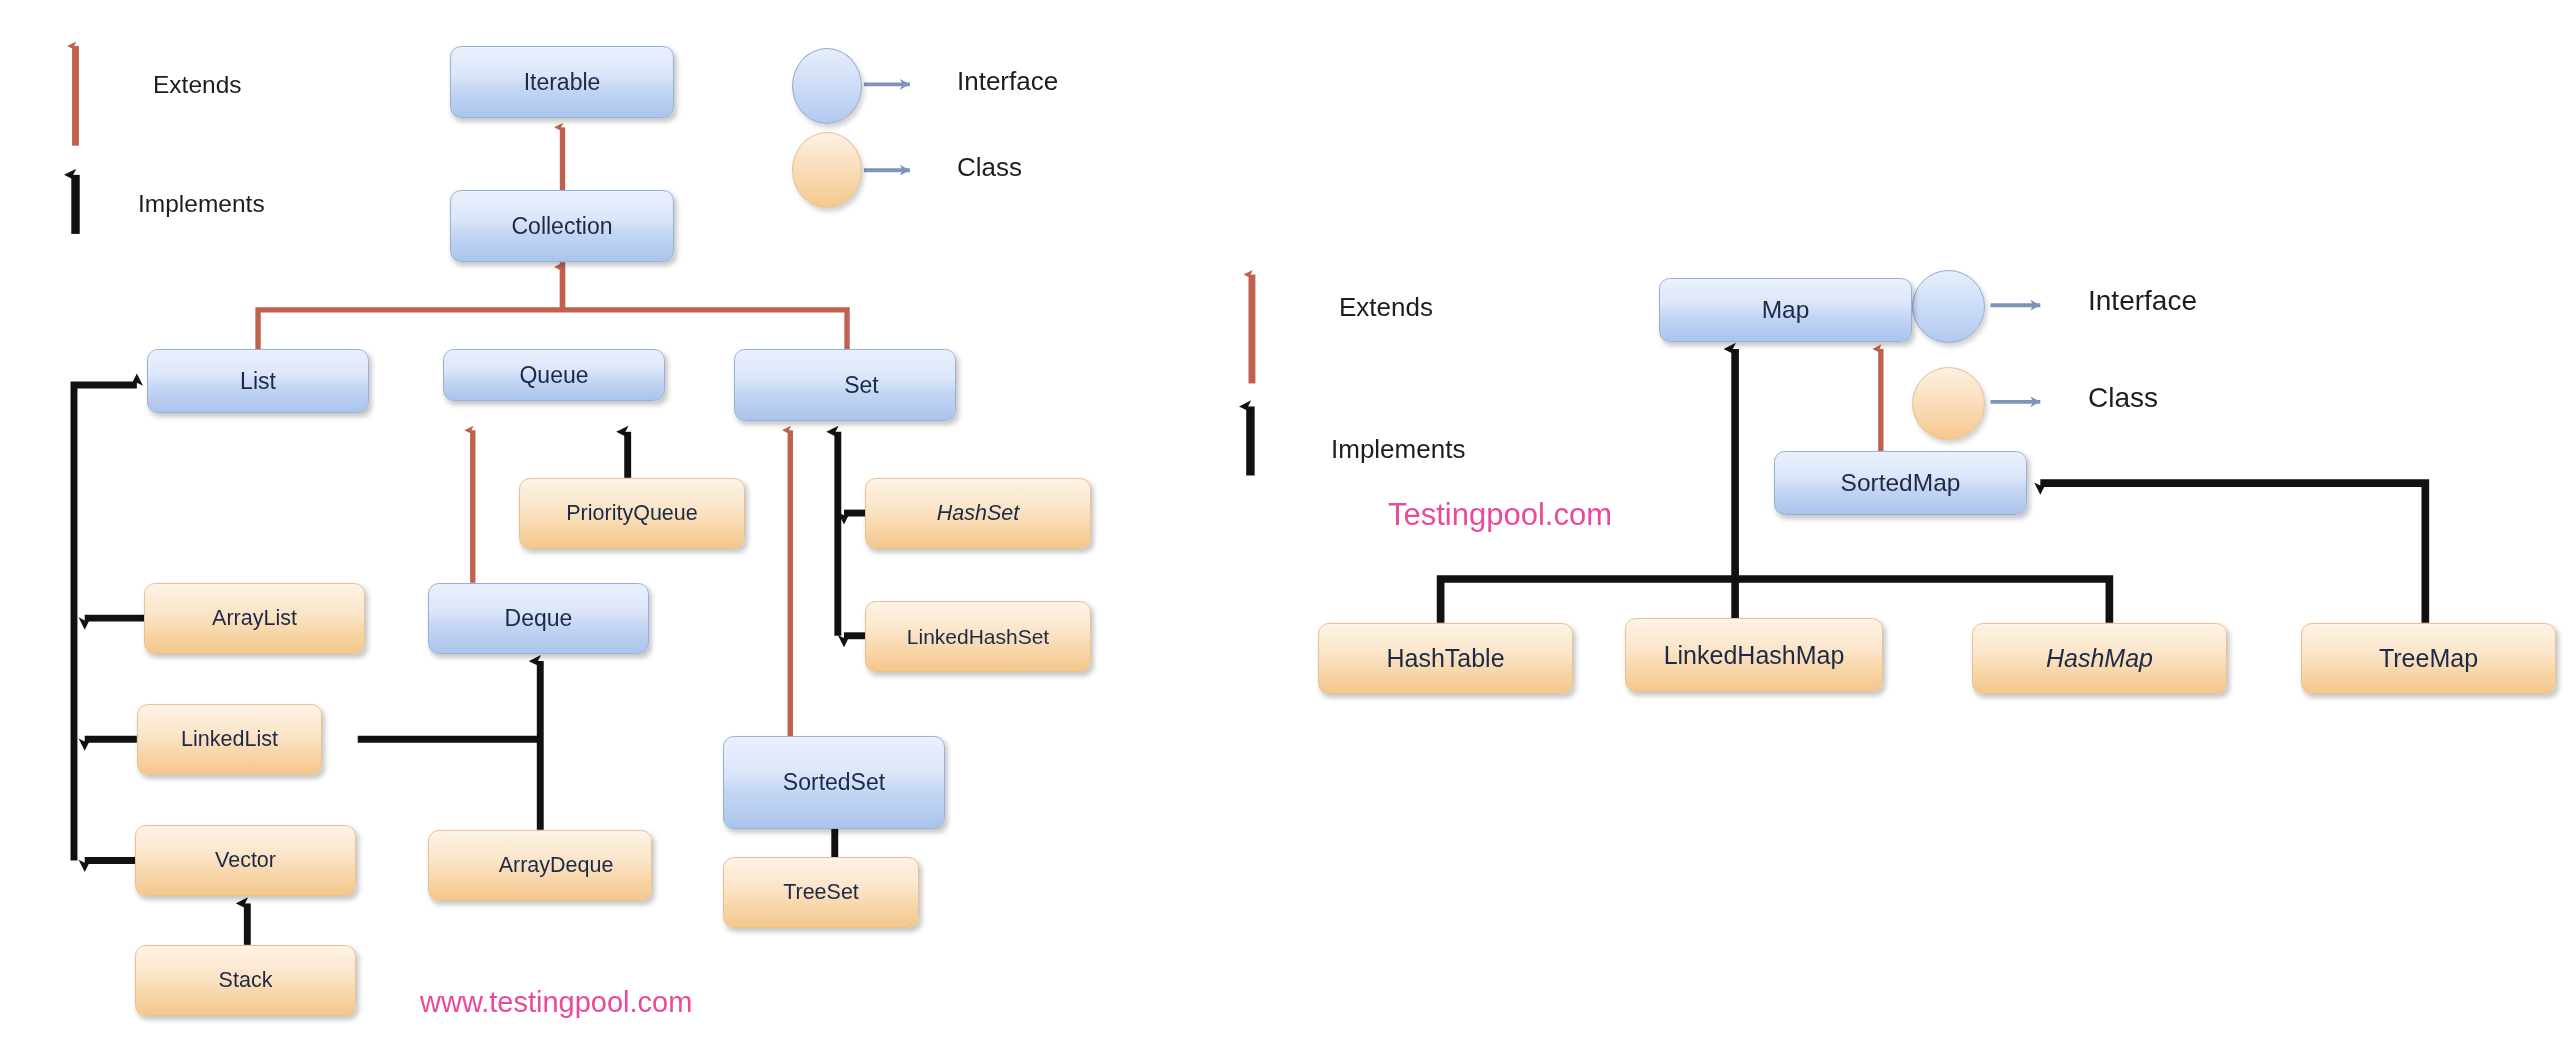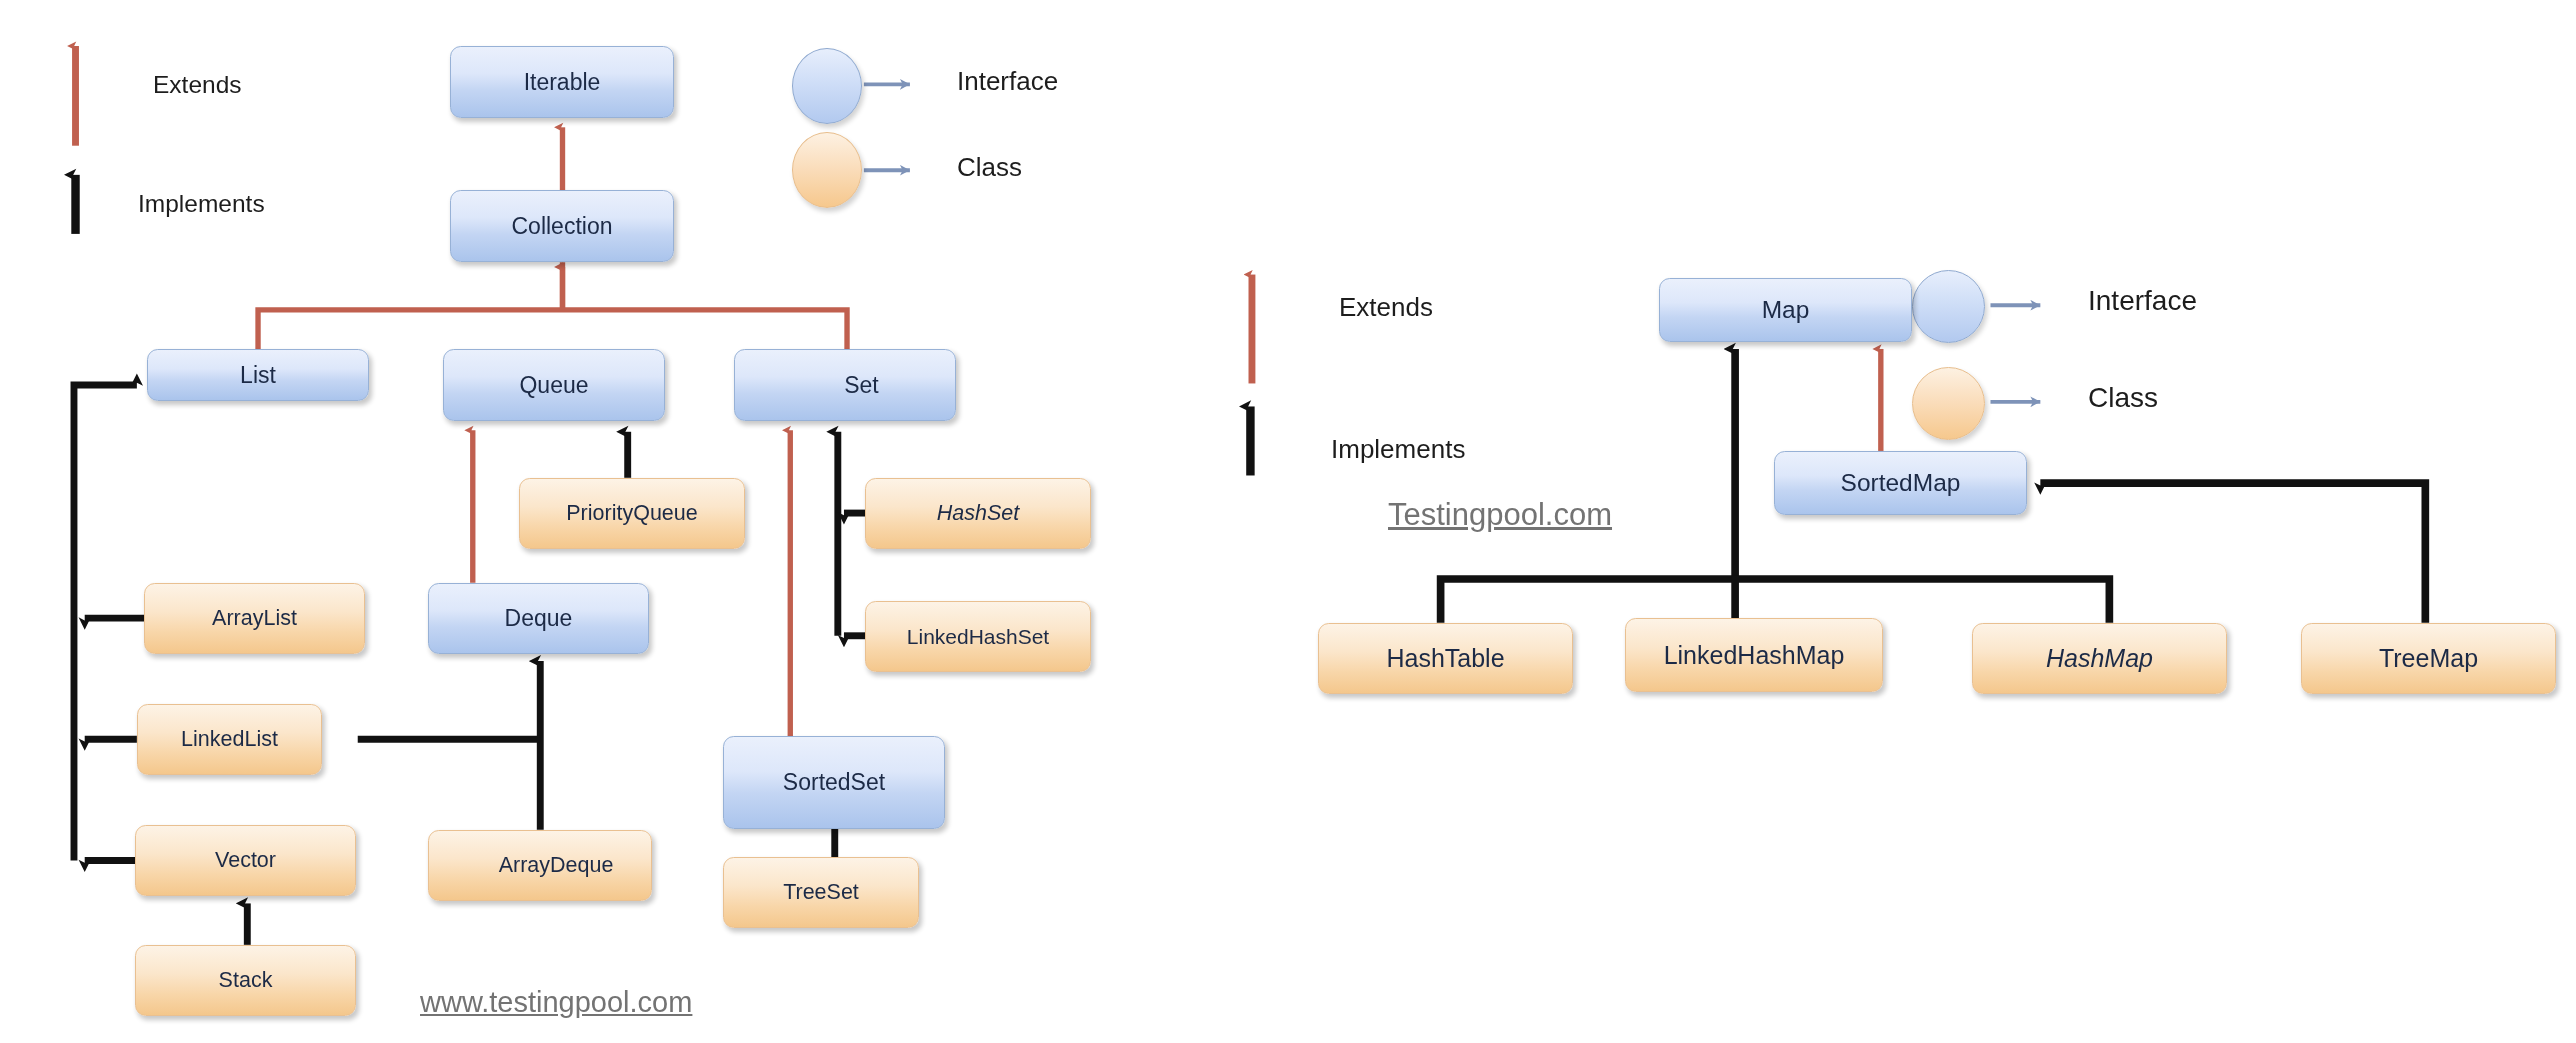--- a/index.html
+++ b/index.html
@@ -43,24 +43,23 @@
   .chip.iface{
     background:linear-gradient(to bottom,#e7eefc 0%,#cfdef7 45%,#b2c9ef 100%);
     border:0.8px solid #8fa9cf;
   }
   .chip.klass{
     background:linear-gradient(to bottom,#fdf1e2 0%,#fadcb9 50%,#f6c88d 100%);
     border:0.8px solid #e7bd8c;
   }
   .wm{
     position:absolute;
-    color:#737373;
+    color:#ec4899;
     z-index:2;
     white-space:nowrap;
-    text-decoration:underline;
   }
 </style>
 </head>
 <body>
 
 <div id="stage">
 
   <svg id="wires" viewBox="0 0 3358 1360">
     <defs>
       <marker id="ah-red" markerWidth="13" markerHeight="13" refX="6" refY="11" orient="auto" markerUnits="userSpaceOnUse">
@@ -158,24 +157,24 @@
   <div class="wm" style="left:420px;top:986px;font-size:29px;">www.testingpool.com</div>
   <div class="wm" style="left:1388px;top:497px;font-size:31px;">Testingpool.com</div>
 
   <div id="collection-nodes">
       <div class="node iface" style="left: 450px; top: 46px; width: 224px; height: 72px;">
         <span style="font-size: 23px;">Iterable</span>
       </div>
       <div class="node iface" style="left: 450px; top: 190px; width: 224px; height: 72px;">
         <span style="font-size: 23px;">Collection</span>
       </div>
-      <div class="node iface" style="left: 147px; top: 349px; width: 222px; height: 52px;">
+      <div class="node iface" style="left: 147px; top: 349px; width: 222px; height: 64px;">
         <span style="font-size: 23px;">List</span>
       </div>
-      <div class="node iface" style="left: 443px; top: 349px; width: 222px; height: 72px;">
+      <div class="node iface" style="left: 443px; top: 349px; width: 222px; height: 52px;">
         <span style="font-size: 23px;">Queue</span>
       </div>
       <div class="node iface" style="left: 734px; top: 349px; width: 222px; height: 72px;">
         <span style="font-size: 23px; margin-left: 33px;">Set</span>
       </div>
       <div class="node klass" style="left: 519px; top: 478px; width: 226px; height: 71px;">
         <span style="font-size: 21.5px;">PriorityQueue</span>
       </div>
       <div class="node klass" style="left: 865px; top: 478px; width: 226px; height: 71px;">
         <span style="font-size: 21.5px; font-style: italic;">HashSet</span>

